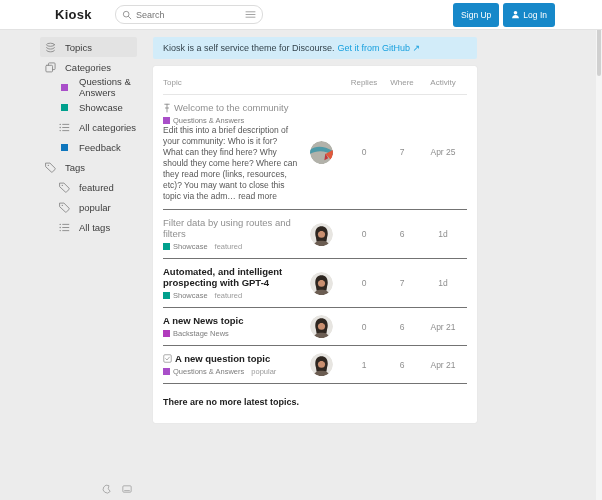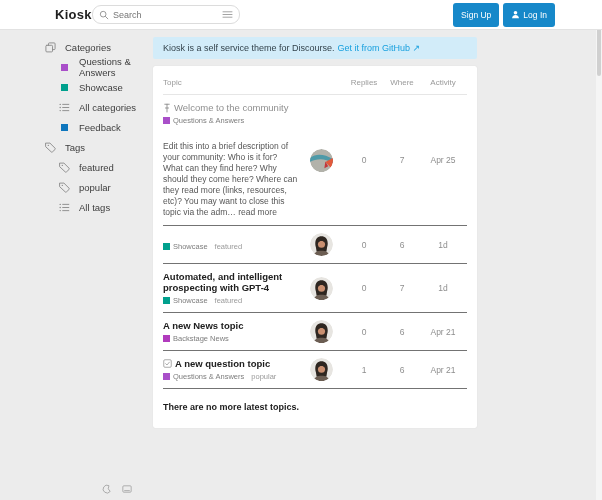--- a/index.html
+++ b/index.html
@@ -12,21 +12,21 @@
     color:#333;
   }
   
   .header {
     position:absolute; top:0; left:0; right:0; height:30px;
     background:#fff; border-bottom:1px solid #e2e2e2;
     display:flex; align-items:center; z-index:5;
   }
   .logo { margin-left:55px; font-size:13px; font-weight:bold; color:#1f1f1f; letter-spacing:.3px; cursor:pointer; }
   .search {
-    width:148px; height:19px;
+    margin-left:23px; width:148px; height:19px;
     border:1px solid #dcdcdc; border-radius:9px; background:#fff;
     display:flex; align-items:center; padding:0 6px; gap:4px;
   }
   .search input {
     border:none; outline:none; flex:1; min-width:0;
     font-size:9px; color:#555; background:transparent;
     font-family:"Liberation Sans", sans-serif;
   }
   .hdr-buttons { margin-left:auto; margin-right:47px; display:flex; gap:4px; }
   .btn {
@@ -64,21 +64,21 @@
   .c-avatar { width:44px; display:flex; justify-content:center; flex:none; }
   .c-num { width:42px; text-align:center; flex:none; }
   .c-num.views { width:34px; }
   .c-num.activity { width:48px; }
   .trow { display:flex; align-items:center; padding:7px 0; border-bottom:1px solid #737373; cursor:pointer; }
   .t-title { font-size:9.5px; color:#202020; font-weight:600; display:flex; align-items:center; gap:3px; }
   .t-title.visited { color:#8f8f8f; font-weight:400; }
   .t-meta { margin-top:3px; display:flex; align-items:center; gap:7px; font-size:7.5px; color:#7d7d7d; }
   .badge { display:flex; align-items:center; gap:3px; }
   .topic-tag { color:#9a9a9a; }
-  .excerpt { margin-top:16px; font-size:8.5px; line-height:1.3; color:#575757; max-width:222px; }
+  .excerpt { margin-top:0; font-size:8.5px; line-height:1.3; color:#575757; max-width:222px; }
   .read-more { color:#575757; cursor:pointer; }
   .num { font-size:8.5px; color:#8e8e8e; }
   .avatar { width:23px; height:23px; border-radius:50%; overflow:hidden; display:block; cursor:pointer; }
   .list-footer { margin-top:13px; font-size:9px; font-weight:bold; color:#1c1c1c; }
   
   .page-footer { position:absolute; left:102px; bottom:6px; display:flex; gap:11px; align-items:center; }
   .pf-icon { color:#9e9e9e; cursor:pointer; display:flex; align-items:center; }
   
   .scrollbar { position:absolute; right:0; top:0; width:6px; height:100%; background:#f5f5f5; }
   .scroll-arrow { position:absolute; top:3px; right:1px; width:0; height:0;
@@ -114,20 +114,30 @@
           <circle cx="6" cy="3.6" r="2.4"></circle>
             <path d="M1.4 11c.4-2.9 2.3-4.3 4.6-4.3s4.2 1.4 4.6 4.3Z"></path>
         </svg>
       </span>
       <span>Log In</span>
     </button>
   </div>
 </header>
 
 <nav class="sidebar" id="sidebar-list">
+    <div class="side-item active">
+    <span class="side-icon">
+        <svg width="11" height="11" viewBox="0 0 12 12" fill="none" stroke="#8a8a8a" stroke-width="1" stroke-linecap="round">
+          <ellipse cx="6" cy="3" rx="4.3" ry="1.7"></ellipse>
+          <path d="M1.7 6c0 .95 1.9 1.7 4.3 1.7S10.3 6.95 10.3 6"></path>
+          <path d="M1.7 9c0 .95 1.9 1.7 4.3 1.7S10.3 9.95 10.3 9"></path>
+        </svg>
+      </span>
+    <span>Topics</span>
+  </div>
     <div class="side-item">
     <span class="side-icon">
         <svg width="11" height="11" viewBox="0 0 12 12" fill="none" stroke="#8a8a8a" stroke-width="1" stroke-linecap="round">
           <rect x="1" y="3.6" width="7.2" height="7.2" rx="1"></rect>
           <path d="M3.8 3.6V2a1 1 0 0 1 1-1H10a1 1 0 0 1 1 1v5.3a1 1 0 0 1-1 1h-1.6"></path>
         </svg>
       </span>
     <span>Categories</span>
   </div>
     <div class="side-item indent">
@@ -248,20 +258,24 @@
                   <path d="M16 13l3 5-4 2z" fill="#c2363b"></path>
                 </g>
               </svg></span>
     </div>
     <div class="c-num num">0</div>
     <div class="c-num views num">7</div>
     <div class="c-num activity num">Apr 25</div>
   </div>
         <div class="trow">
     <div class="c-topic">
+      <div class="t-title visited">
+
+        <span>Filter data by using routes and filters</span>
+      </div>
       <div class="t-meta">
         <span class="badge">
           <span class="sq" style="background: rgb(0, 160, 141);"></span>
           <span>Showcase</span>
         </span>
       <span class="topic-tag">featured</span>
             </div>
 
     </div>
     <div class="c-avatar">

